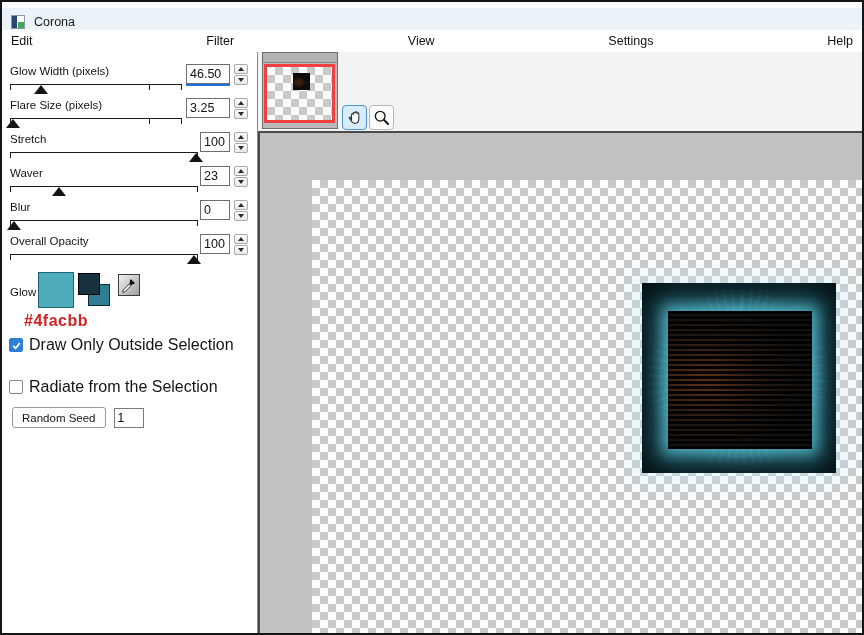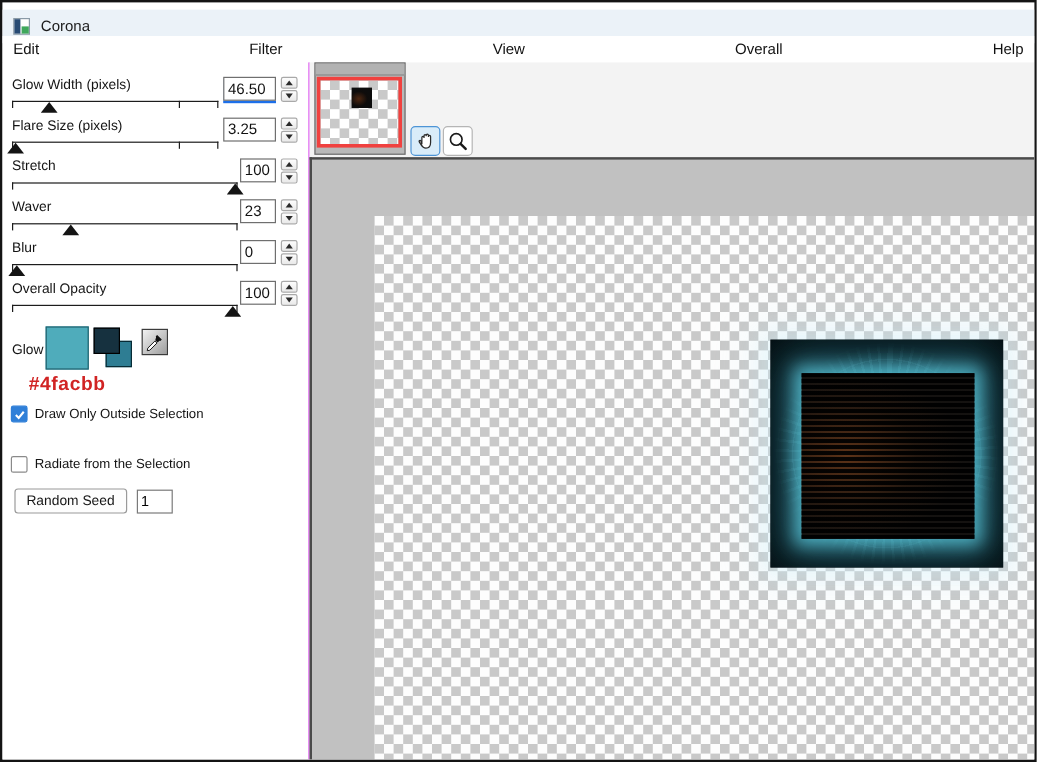--- a/index.html
+++ b/index.html
@@ -49,21 +49,21 @@
   .dropper-btn { position:absolute; left:116px; top:2px; width:22px; height:22px; border:1px solid #3b3b3b; background:linear-gradient(135deg,#f2f2f2,#9e9e9e); padding:0; }
   .hex-note { margin:0 0 2px 22px; font-size:16px; font-weight:bold; letter-spacing:0.5px; }
 
   
   .cb-row { display:flex; align-items:center; margin:6px 0 0 7px; height:18px; }
   .cb-row.second { margin-top:24px; }
   .cb { width:14px; height:14px; border:1px solid #8a8a8a; border-radius:2px; background:#fff; display:flex; align-items:center; justify-content:center; }
   .cb .check { display:none; }
   .cb.checked { background:#2f7fd8; border-color:#2f7fd8; }
   .cb.checked .check { display:block; }
-  .cb-label { margin-left:6px; font-size:11px; color:#141414; }
+  .cb-label { margin-left:6px; font-size:16px; color:#141414; }
 
   
   .seed-row { display:flex; align-items:center; margin:11px 0 0 10px; }
   .btn { height:21px; padding:0 9px; font-family:"Liberation Sans",sans-serif; font-size:11.5px; color:#161616; background:#fdfdfd; border:1px solid #9a9a9a; border-radius:3px; }
   .seed-input { width:30px; height:20px; margin-left:8px; border:1px solid #7a7a7a; font-size:12px; padding:0 3px; font-family:"Liberation Sans",sans-serif; }
 
   
   .top-strip { position:absolute; left:256px; top:50px; right:0; height:79px; background:#f3f3f3; }
   .nav-widget { position:absolute; left:4px; top:0; width:76px; height:77px; background:#b9b9b9; border:1px solid #6e6e6e; }
   .nav-dragbar { height:10px; background:#b2b2b2; border-bottom:1px solid #8a8a8a; }
@@ -110,21 +110,21 @@
       <div class="ic-left"></div>
       <div class="ic-green"></div>
     </div>
     <div class="title-text">Corona</div>
   </div>
 
   <div class="menubar">
     <div class="menu-item">Edit</div>
     <div class="menu-item">Filter</div>
     <div class="menu-item">View</div>
-    <div class="menu-item">Overall</div>
+    <div class="menu-item">Settings</div>
     <div class="menu-item">Help</div>
   </div>
 
   <div class="left-panel">
 
     <div class="slider-row">
       <div class="s-label">Glow Width (pixels)</div>
       <div class="s-track long">
         <span class="tick t-start"></span>
         <span class="tick t-mid"></span>

